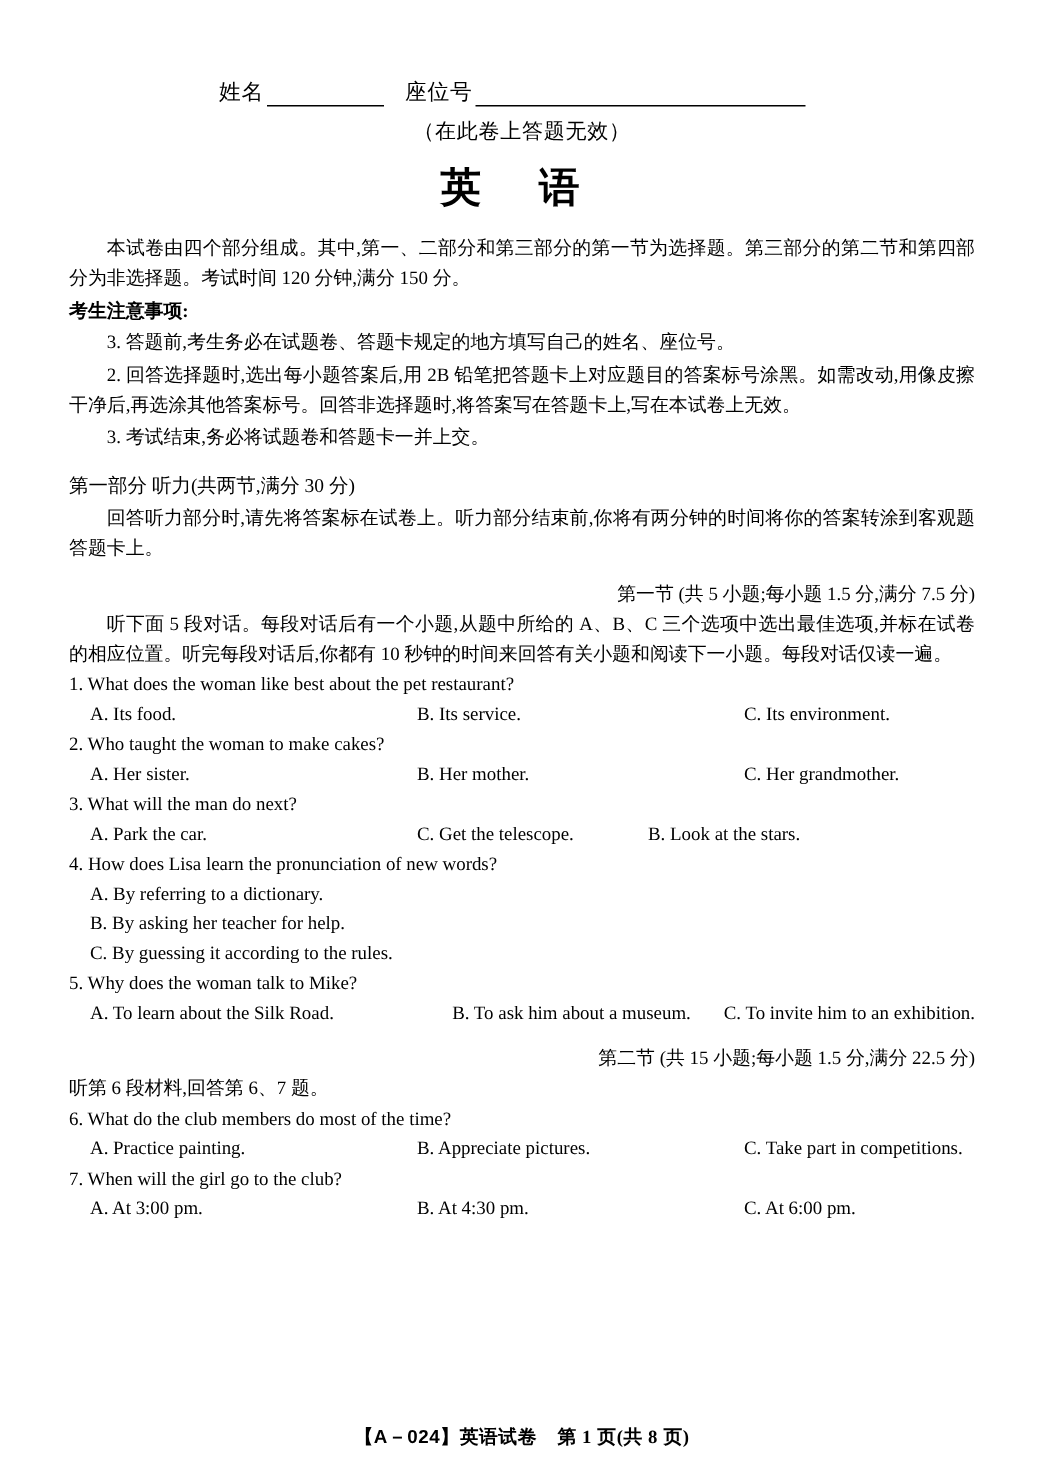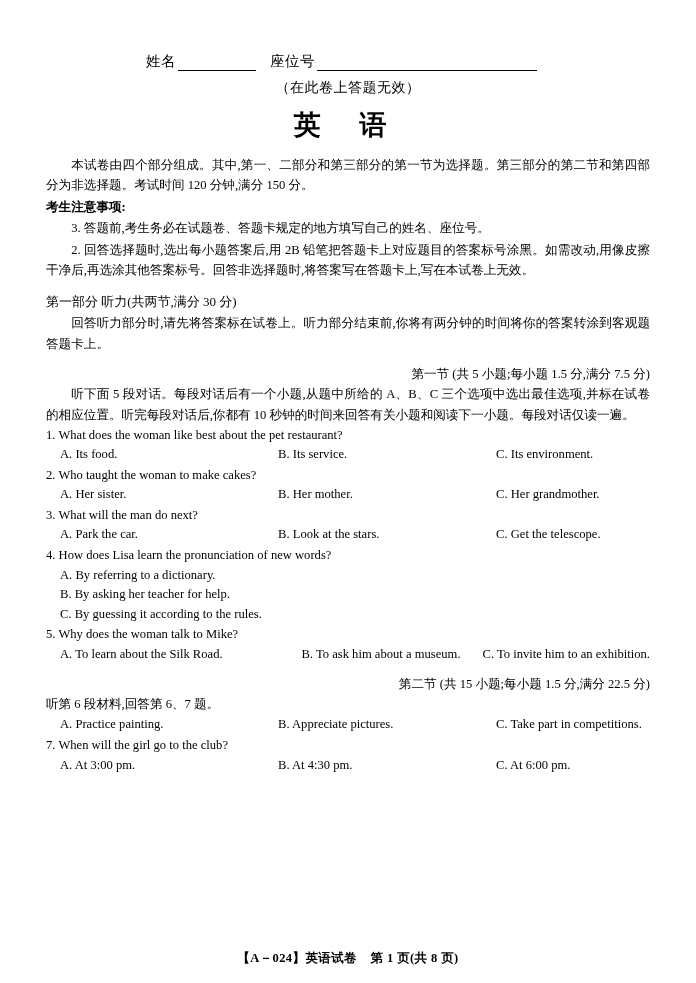--- a/index.html
+++ b/index.html
@@ -122,21 +122,21 @@
     position: absolute;
     left: 0;
     right: 0;
     bottom: 16px;
     text-align: center;
     font-size: 12.5px;
     font-weight: bold;
     letter-spacing: 0.4px;
   }
   .footer .code {
-    font-family: Liberation Serif, serif;
+    font-family: Liberation Sans, sans-serif;
     margin-top: 34px;
   }
 </style>
 </head>
 <body>
 
 <div class="page">
 
   <div class="idline">
     <span class="lbl">姓名</span>
@@ -146,20 +146,21 @@
   </div>
 
   <div class="notice">（在此卷上答题无效）</div>
 
   <div class="subject">英    语</div>
 
   <p class="para indent2">本试卷由四个部分组成。其中,第一、二部分和第三部分的第一节为选择题。第三部分的第二节和第四部分为非选择题。考试时间 120 分钟,满分 150 分。</p>
   <p class="para bold">考生注意事项:</p>
   <p class="para indent2">3. 答题前,考生务必在试题卷、答题卡规定的地方填写自己的姓名、座位号。</p>
   <p class="para indent2">2. 回答选择题时,选出每小题答案后,用 2B 铅笔把答题卡上对应题目的答案标号涂黑。如需改动,用像皮擦干净后,再选涂其他答案标号。回答非选择题时,将答案写在答题卡上,写在本试卷上无效。</p>
+  <p class="para indent2">3. 考试结束,务必将试题卷和答题卡一并上交。</p>
 
   <p class="sec-title">第一部分  听力(共两节,满分 30 分)</p>
   <p class="para indent2">回答听力部分时,请先将答案标在试卷上。听力部分结束前,你将有两分钟的时间将你的答案转涂到客观题答题卡上。</p>
 
   <p class="sub-title">第一节  (共 5 小题;每小题 1.5 分,满分 7.5 分)</p>
   <p class="para indent2">听下面 5 段对话。每段对话后有一个小题,从题中所给的 A、B、C 三个选项中选出最佳选项,并标在试卷的相应位置。听完每段对话后,你都有 10 秒钟的时间来回答有关小题和阅读下一小题。每段对话仅读一遍。</p>
 
   <p class="q q-en"><span>1.</span> <span>What does the woman like best about the pet restaurant?</span></p>
   <div class="opts">
     <span class="o o1">A. Its food.</span>
@@ -170,39 +171,40 @@
   <p class="q q-en"><span>2.</span> <span>Who taught the woman to make cakes?</span></p>
   <div class="opts">
     <span class="o o1">A. Her sister.</span>
     <span class="o o2">B. Her mother.</span>
     <span class="o o3">C. Her grandmother.</span>
   </div>
 
   <p class="q q-en"><span>3.</span> <span>What will the man do next?</span></p>
   <div class="opts">
     <span class="o o1">A. Park the car.</span>
+    <span class="o o3">C. Get the telescope.</span>
     <span class="o o2">B. Look at the stars.</span>
-    <span class="o o3">C. Get the telescope.</span>
   </div>
 
   <p class="q q-en"><span>4.</span> <span>How does Lisa learn the pronunciation of new words?</span></p>
   <div class="opt-line">A. By referring to a dictionary.</div>
   <div class="opt-line">B. By asking her teacher for help.</div>
   <div class="opt-line">C. By guessing it according to the rules.</div>
 
   <p class="q q-en"><span>5.</span> <span>Why does the woman talk to Mike?</span></p>
   <div class="opts opts-wide">
     <span class="o o1">A. To learn about the Silk Road.</span>
     <span class="o o2">B. To ask him about a museum.</span>
     <span class="o o3">C. To invite him to an exhibition.</span>
   </div>
 
   <p class="sub-title">第二节  (共 15 小题;每小题 1.5 分,满分 22.5 分)</p>
   <p class="para">听第 6 段材料,回答第 6、7 题。</p>
 
+  <p class="q q-en"><span>6.</span> <span>What do the club members do most of the time?</span></p>
   <div class="opts">
     <span class="o o1">A. Practice painting.</span>
     <span class="o o2">B. Appreciate pictures.</span>
     <span class="o o3">C. Take part in competitions.</span>
   </div>
 
   <p class="q q-en"><span>7.</span> <span>When will the girl go to the club?</span></p>
   <div class="opts">
     <span class="o o1">A. At 3:00 pm.</span>
     <span class="o o2">B. At 4:30 pm.</span>

